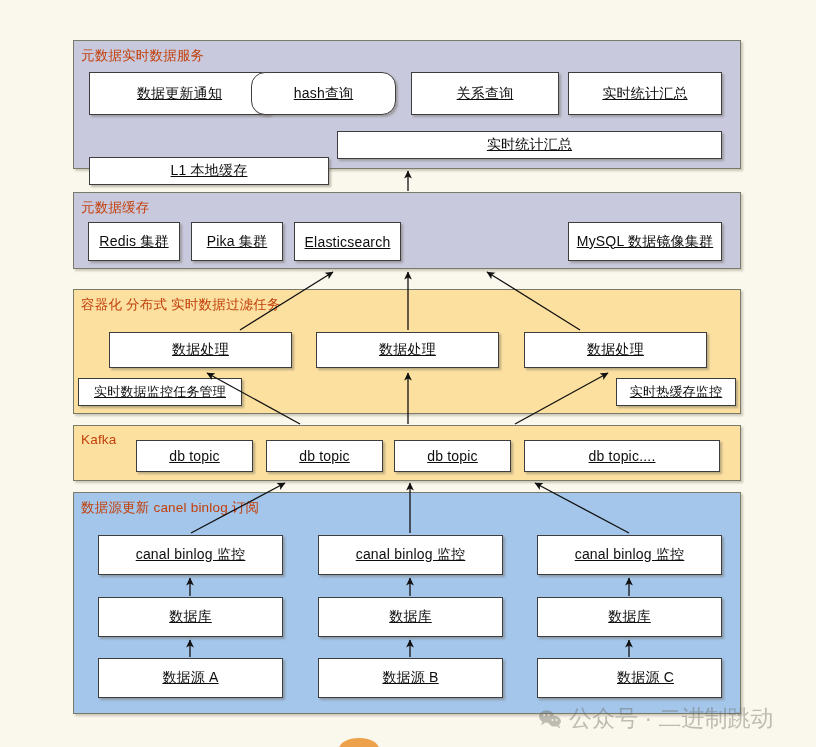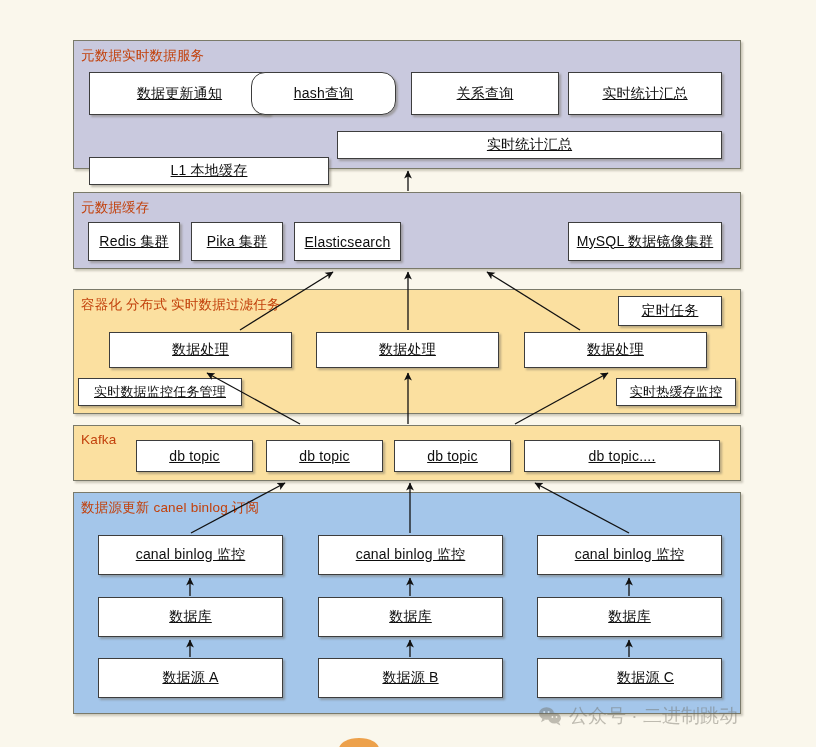--- a/index.html
+++ b/index.html
@@ -67,21 +67,21 @@
     left: 538px;
     top: 703px;
     display: flex;
     align-items: center;
     gap: 7px;
     opacity: 0.42;
     font-size: 19px;
     color: #6d6a60;
     white-space: nowrap;
   }
-  #wm-text { font-size: 19px; color: #6d6a60; }
+  #wm-text { font-size: 23px; color: #6d6a60; }
   .wm-icon { width: 24px; height: 20px; display:block; }
   #bottom-arc {
     position: absolute;
     left: 339px;
     top: 738px;
     width: 40px;
     height: 22px;
     border-radius: 50%;
     background: #eda14b;
   }
@@ -109,21 +109,20 @@
 
   <div class="node" style="left:88px; top:222px; width:92px; height:39px;">Redis 集群</div>
   <div class="node" style="left:191px; top:222px; width:92px; height:39px;">Pika 集群</div>
   <div class="node" style="left:294px; top:222px; width:107px; height:39px;">Elasticsearch</div>
   <div class="node" style="left:568px; top:222px; width:154px; height:39px;">MySQL 数据镜像集群</div>
 
   <div class="layer layer-amber" style="left:73px; top:289px; width:668px; height:125px;">
   </div>
   <div class="layer-title" style="left:81px; top:296px;">容器化 分布式 实时数据过滤任务</div>
 
-  <div class="node" style="left:618px; top:296px; width:104px; height:30px;">定时任务</div>
 
   <div class="node" style="left:109px; top:332px; width:183px; height:36px;">数据处理</div>
   <div class="node" style="left:316px; top:332px; width:183px; height:36px;">数据处理</div>
   <div class="node" style="left:524px; top:332px; width:183px; height:36px;">数据处理</div>
 
   <div class="node small" style="left:78px; top:378px; width:164px; height:28px;">实时数据监控任务管理</div>
   <div class="node small" style="left:616px; top:378px; width:120px; height:28px;">实时热缓存监控</div>
 
   <div class="layer layer-amber" style="left:73px; top:425px; width:668px; height:56px;">
   </div>

